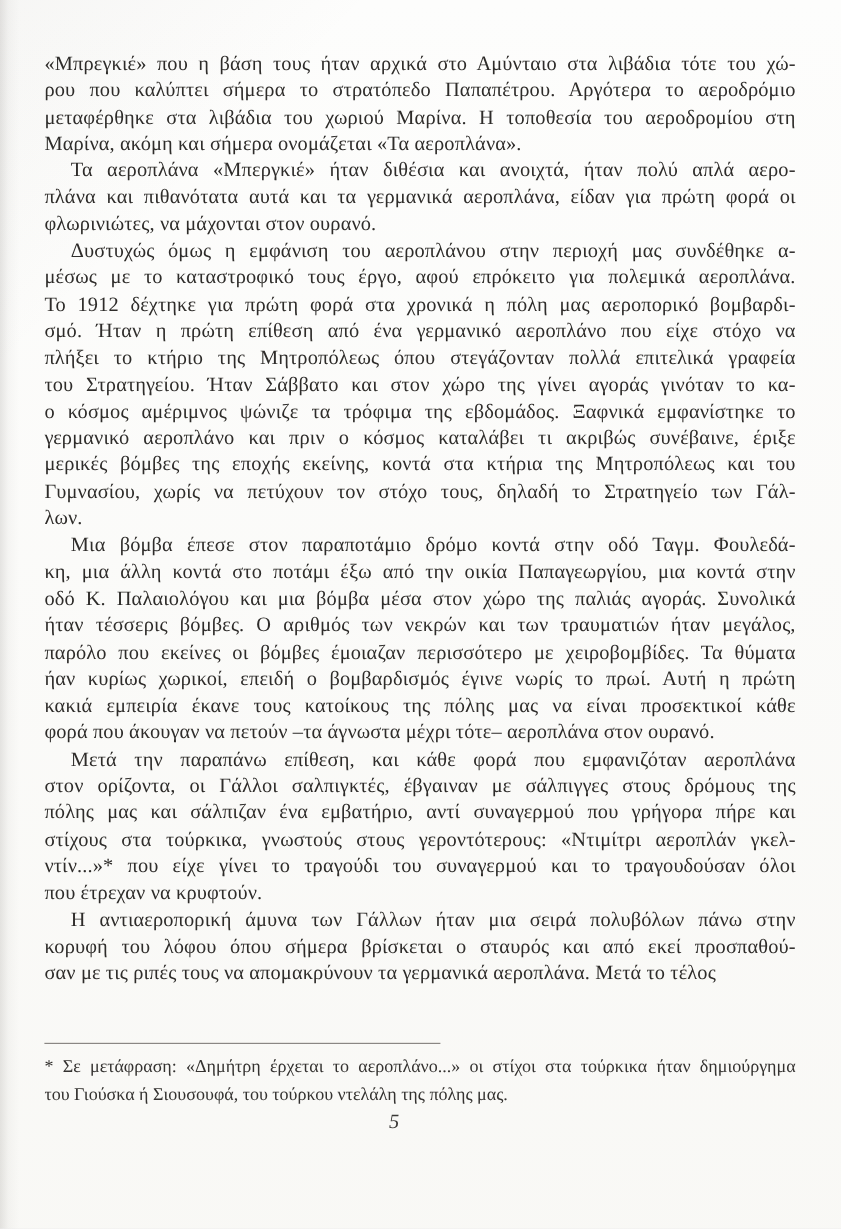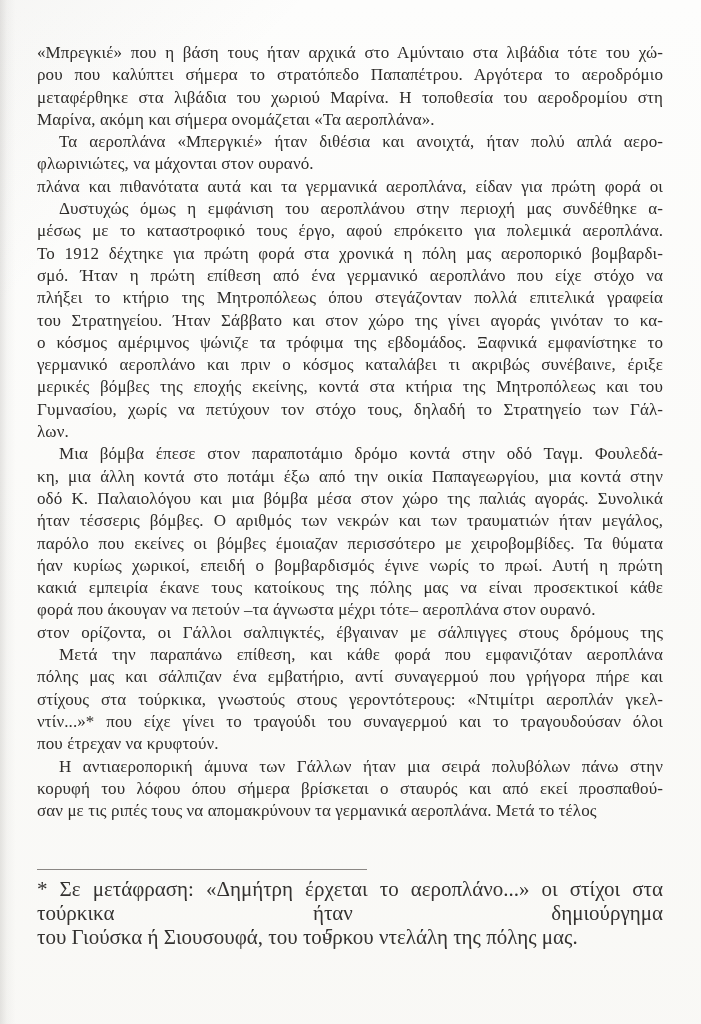--- a/index.html
+++ b/index.html
@@ -48,21 +48,21 @@
     top: 869px;
     width: 330px;
     height: 0;
     border-top: 1.5px solid #8a8784;
   }
   .footnote {
     position: absolute;
     left: 37px;
     top: 877px;
     width: 626px;
-    font-size: 21px;
+    font-size: 15px;
     line-height: 24px;
     color: #343230;
   }
   .footnote .line { text-align: justify; text-align-last: justify; }
   .footnote .line.para-end { text-align: center; text-align-last: left; }
   .page-number {
     position: absolute;
     left: 37px;
     top: 925px;
     width: 583px; 
@@ -78,22 +78,22 @@
 <div class="page">
   <div class="text-block" id="text-block">
       <div class="paragraph">
         <div class="line">«Μπρεγκιέ» που η βάση τους ήταν αρχικά στο Αμύνταιο στα λιβάδια τότε του χώ-</div>
         <div class="line">ρου που καλύπτει σήμερα το στρατόπεδο Παπαπέτρου. Αργότερα το αεροδρόμιο</div>
         <div class="line">μεταφέρθηκε στα λιβάδια του χωριού Μαρίνα. Η τοποθεσία του αεροδρομίου στη</div>
         <div class="line para-end">Μαρίνα, ακόμη και σήμερα ονομάζεται «Τα αεροπλάνα».</div>
       </div>
       <div class="paragraph">
         <div class="line indent">Τα αεροπλάνα «Μπεργκιέ» ήταν διθέσια και ανοιχτά, ήταν πολύ απλά αερο-</div>
+        <div class="line">πλάνα και πιθανότατα αυτά και τα γερμανικά αεροπλάνα, είδαν για πρώτη φορά οι</div>
         <div class="line para-end">φλωρινιώτες, να μάχονται στον ουρανό.</div>
-        <div class="line">πλάνα και πιθανότατα αυτά και τα γερμανικά αεροπλάνα, είδαν για πρώτη φορά οι</div>
       </div>
       <div class="paragraph">
         <div class="line indent">Δυστυχώς όμως η εμφάνιση του αεροπλάνου στην περιοχή μας συνδέθηκε α-</div>
         <div class="line">μέσως με το καταστροφικό τους έργο, αφού επρόκειτο για πολεμικά αεροπλάνα.</div>
         <div class="line">Το 1912 δέχτηκε για πρώτη φορά στα χρονικά η πόλη μας αεροπορικό βομβαρδι-</div>
         <div class="line">σμό. Ήταν η πρώτη επίθεση από ένα γερμανικό αεροπλάνο που είχε στόχο να</div>
         <div class="line">πλήξει το κτήριο της Μητροπόλεως όπου στεγάζονταν πολλά επιτελικά γραφεία</div>
         <div class="line">του Στρατηγείου. Ήταν Σάββατο και στον χώρο της γίνει αγοράς γινόταν το κα-</div>
         <div class="line">ο κόσμος αμέριμνος ψώνιζε τα τρόφιμα της εβδομάδος. Ξαφνικά εμφανίστηκε το</div>
         <div class="line">γερμανικό αεροπλάνο και πριν ο κόσμος καταλάβει τι ακριβώς συνέβαινε, έριξε</div>
@@ -105,22 +105,22 @@
         <div class="line indent">Μια βόμβα έπεσε στον παραποτάμιο δρόμο κοντά στην οδό Ταγμ. Φουλεδά-</div>
         <div class="line">κη, μια άλλη κοντά στο ποτάμι έξω από την οικία Παπαγεωργίου, μια κοντά στην</div>
         <div class="line">οδό Κ. Παλαιολόγου και μια βόμβα μέσα στον χώρο της παλιάς αγοράς. Συνολικά</div>
         <div class="line">ήταν τέσσερις βόμβες. Ο αριθμός των νεκρών και των τραυματιών ήταν μεγάλος,</div>
         <div class="line">παρόλο που εκείνες οι βόμβες έμοιαζαν περισσότερο με χειροβομβίδες. Τα θύματα</div>
         <div class="line">ήαν κυρίως χωρικοί, επειδή ο βομβαρδισμός έγινε νωρίς το πρωί. Αυτή η πρώτη</div>
         <div class="line">κακιά εμπειρία έκανε τους κατοίκους της πόλης μας να είναι προσεκτικοί κάθε</div>
         <div class="line para-end">φορά που άκουγαν να πετούν –τα άγνωστα μέχρι τότε– αεροπλάνα στον ουρανό.</div>
       </div>
       <div class="paragraph">
+        <div class="line indent">Μετά την παραπάνω επίθεση, και κάθε φορά που εμφανιζόταν αεροπλάνα</div>
         <div class="line">στον ορίζοντα, οι Γάλλοι σαλπιγκτές, έβγαιναν με σάλπιγγες στους δρόμους της</div>
-        <div class="line indent">Μετά την παραπάνω επίθεση, και κάθε φορά που εμφανιζόταν αεροπλάνα</div>
         <div class="line">πόλης μας και σάλπιζαν ένα εμβατήριο, αντί συναγερμού που γρήγορα πήρε και</div>
         <div class="line">στίχους στα τούρκικα, γνωστούς στους γεροντότερους: «Ντιμίτρι αεροπλάν γκελ-</div>
         <div class="line">ντίν...»*  που είχε γίνει το τραγούδι του συναγερμού και το τραγουδούσαν όλοι</div>
         <div class="line para-end">που έτρεχαν να κρυφτούν.</div>
       </div>
       <div class="paragraph">
         <div class="line indent">Η αντιαεροπορική άμυνα των Γάλλων ήταν μια σειρά πολυβόλων πάνω στην</div>
         <div class="line">κορυφή του λόφου όπου σήμερα βρίσκεται ο σταυρός και από εκεί προσπαθού-</div>
         <div class="line para-end">σαν με τις ριπές τους να απομακρύνουν τα γερμανικά αεροπλάνα. Μετά το τέλος</div>
       </div>

